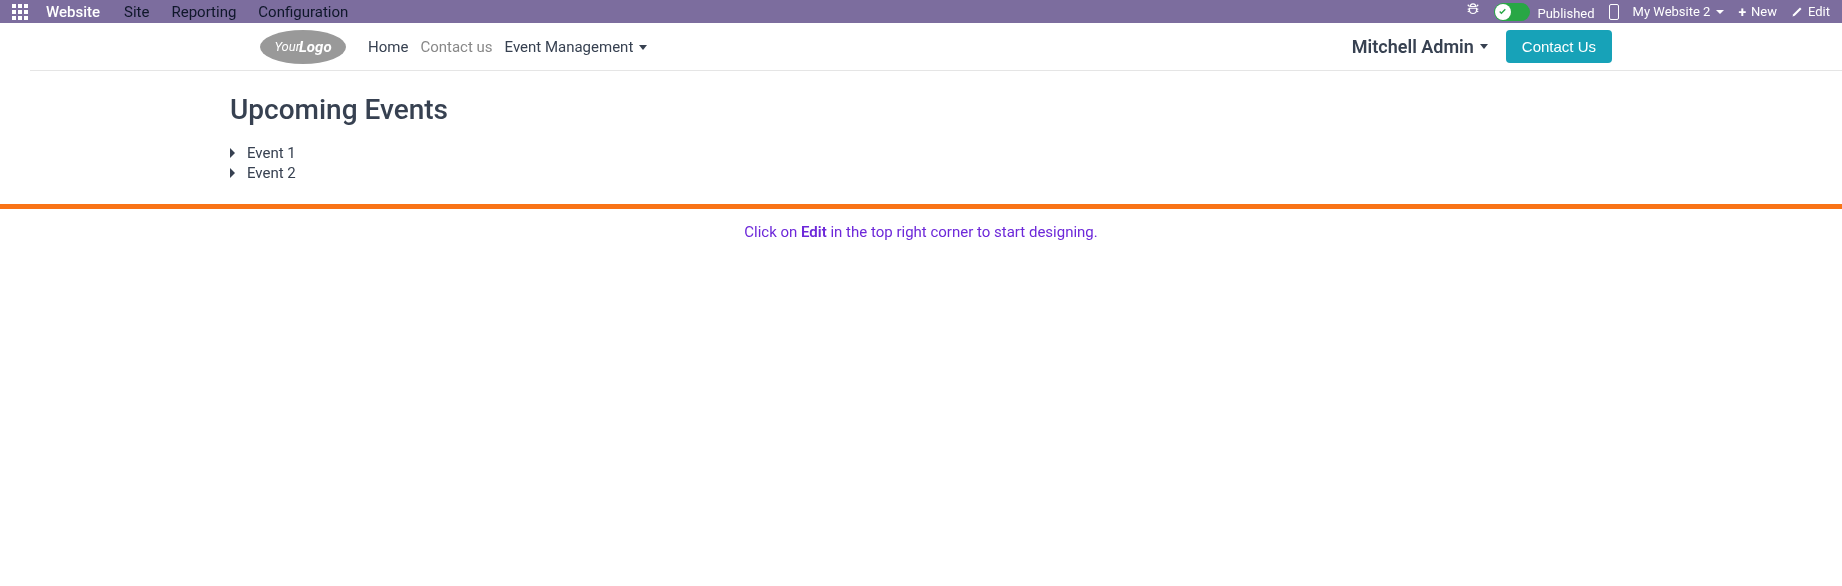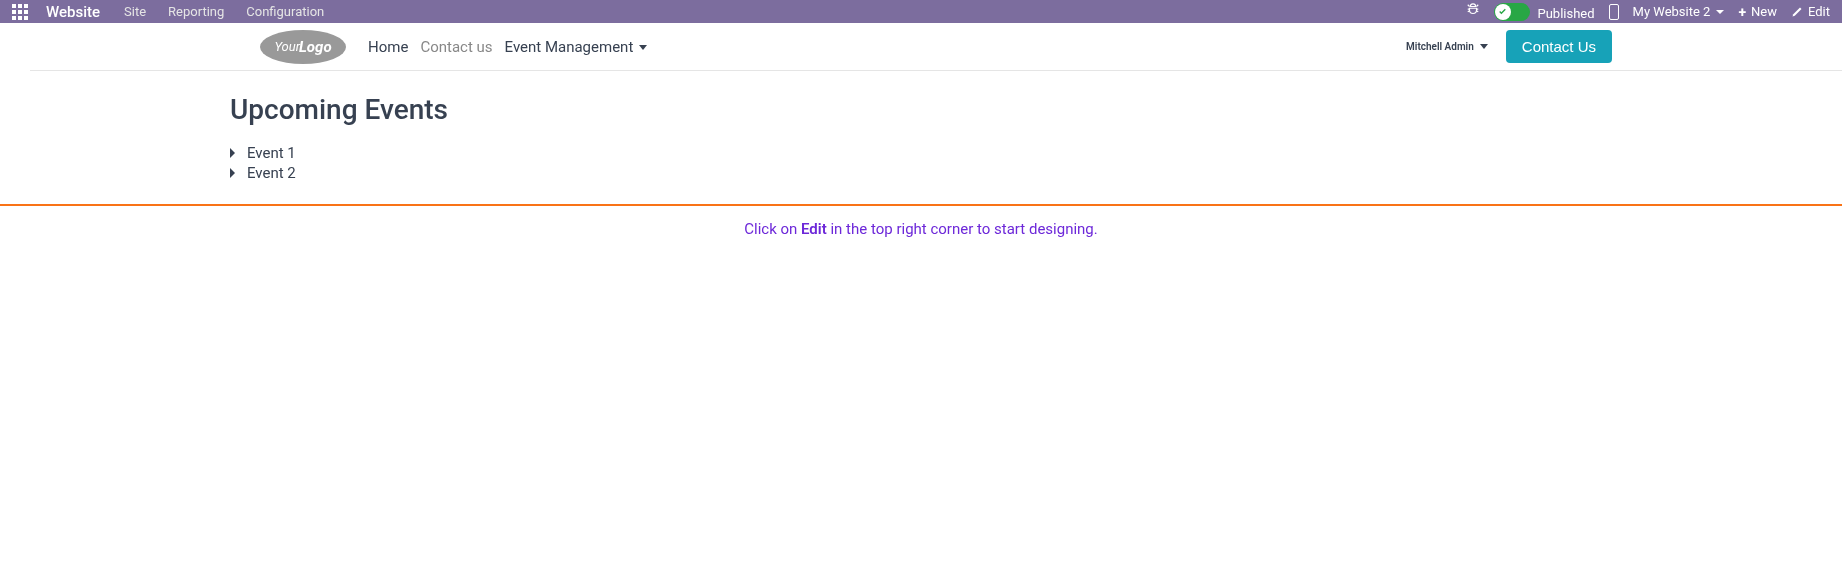--- a/index.html
+++ b/index.html
@@ -5,21 +5,21 @@
     * { margin: 0; padding: 0; box-sizing: border-box; }
     body { font-family: -apple-system, BlinkMacSystemFont, "Segoe UI", Roboto, "Helvetica Neue", Arial, sans-serif; width: 1842px; height: 586px; background: #fff; color: #374151; }
     
     
     .topbar { background: #7c6d9e; height: 23px; display: flex; align-items: center; justify-content: space-between; padding: 0 12px; color: #fff; font-size: 13px; }
     .topbar-left { display: flex; align-items: center; gap: 18px; }
     .apps-grid { display: grid; grid-template-columns: repeat(3, 4px); grid-template-rows: repeat(3, 4px); gap: 2px; cursor: pointer; }
     .apps-grid span { background: #fff; width: 4px; height: 4px; }
     .topbar-title { font-size: 15px; font-weight: 500; color: #fff; }
     .topbar-menu { display: flex; gap: 22px; margin-left: 6px; }
-    .topbar-menu-item { color: #e5e5e5; font-size: 13px; cursor: pointer; }
+    .topbar-menu-item { color: #0f172a; font-size: 15px; cursor: pointer; }
     
     .topbar-right { display: flex; align-items: center; gap: 14px; }
     .bug-icon { font-size: 14px; cursor: pointer; }
     .toggle-wrap { display: flex; align-items: flex-end; gap: 8px; }
     .toggle { width: 36px; height: 18px; background: #28a745; border-radius: 10px; position: relative; cursor: pointer; }
     .toggle-circle { width: 16px; height: 16px; background: #fff; border-radius: 50%; position: absolute; left: 1px; top: 1px; display: flex; align-items: center; justify-content: center; }
     .toggle-check { width: 9px; height: 9px; }
     .mobile-icon { width: 10px; height: 16px; border: 1.5px solid #fff; border-radius: 2px; position: relative; cursor: pointer; }
     .website-selector { display: flex; align-items: center; gap: 4px; cursor: pointer; }
     .caret-down { display: inline-block; width: 0; height: 0; border-left: 4px solid transparent; border-right: 4px solid transparent; border-top: 4px solid #fff; margin-left: 2px; }
@@ -30,30 +30,30 @@
     
     .site-header { height: 48px; border-bottom: 1px solid #e5e5e5; display: flex; align-items: center; padding: 0 230px; margin-left: 30px; }
     .logo { width: 86px; height: 34px; background: #999; border-radius: 50%; display: flex; align-items: center; justify-content: center; color: #fff; font-style: italic; font-size: 14px; margin-right: 22px; position: relative; }
     .logo .your { font-weight: 400; font-size: 13px; }
     .logo .logotext { font-weight: 700; font-size: 15px; margin-left: -1px; }
     .nav-items { display: flex; gap: 12px; align-items: center; flex: 1; }
     .nav-item { font-size: 15px; color: #374151; cursor: pointer; }
     .nav-item.muted { color: #888; }
     .nav-item.dropdown::after { content: ""; display: inline-block; margin-left: 6px; width: 0; height: 0; border-left: 4px solid transparent; border-right: 4px solid transparent; border-top: 5px solid #374151; vertical-align: middle; }
     .nav-right { display: flex; align-items: center; gap: 18px; }
-    .user-dropdown { font-size: 10px; font-weight: 600; color: #374151; cursor: pointer; display: flex; align-items: center; gap: 6px; }
+    .user-dropdown { font-size: 18px; font-weight: 600; color: #374151; cursor: pointer; display: flex; align-items: center; gap: 6px; }
     .user-dropdown::after { content: ""; display: inline-block; width: 0; height: 0; border-left: 4px solid transparent; border-right: 4px solid transparent; border-top: 5px solid #374151; }
     .contact-btn { background: #17a2b8; color: #fff; border: none; padding: 8px 16px; border-radius: 4px; font-size: 15px; cursor: pointer; }
     
     
     .content { padding: 22px 230px 0; }
     .events-title { font-size: 28px; font-weight: 500; color: #374151; margin-bottom: 18px; }
     .event-item { font-size: 15px; color: #374151; display: flex; align-items: center; gap: 12px; cursor: pointer; margin-bottom: 2px; }
     .caret-right { display: inline-block; width: 0; height: 0; border-top: 5px solid transparent; border-bottom: 5px solid transparent; border-left: 5px solid #374151; }
-    .events-block { border-bottom: 2px solid #f97316; padding-bottom: 20px; margin: 0 -230px; padding-left: 230px; padding-right: 230px; }
+    .events-block { border-bottom: 5px solid #f97316; padding-bottom: 20px; margin: 0 -230px; padding-left: 230px; padding-right: 230px; }
     
     .welcome-block { text-align: center; margin-top: 14px; }
     .welcome-title { font-size: 28px; color: #374151; font-weight: 400; }
     .welcome-title strong { font-weight: 700; }
     .welcome-sub { font-size: 15px; color: #6d28d9; margin-top: 0; }
     .welcome-sub .editword { font-weight: 600; }
   </style>
 </head>
 <body>
 

